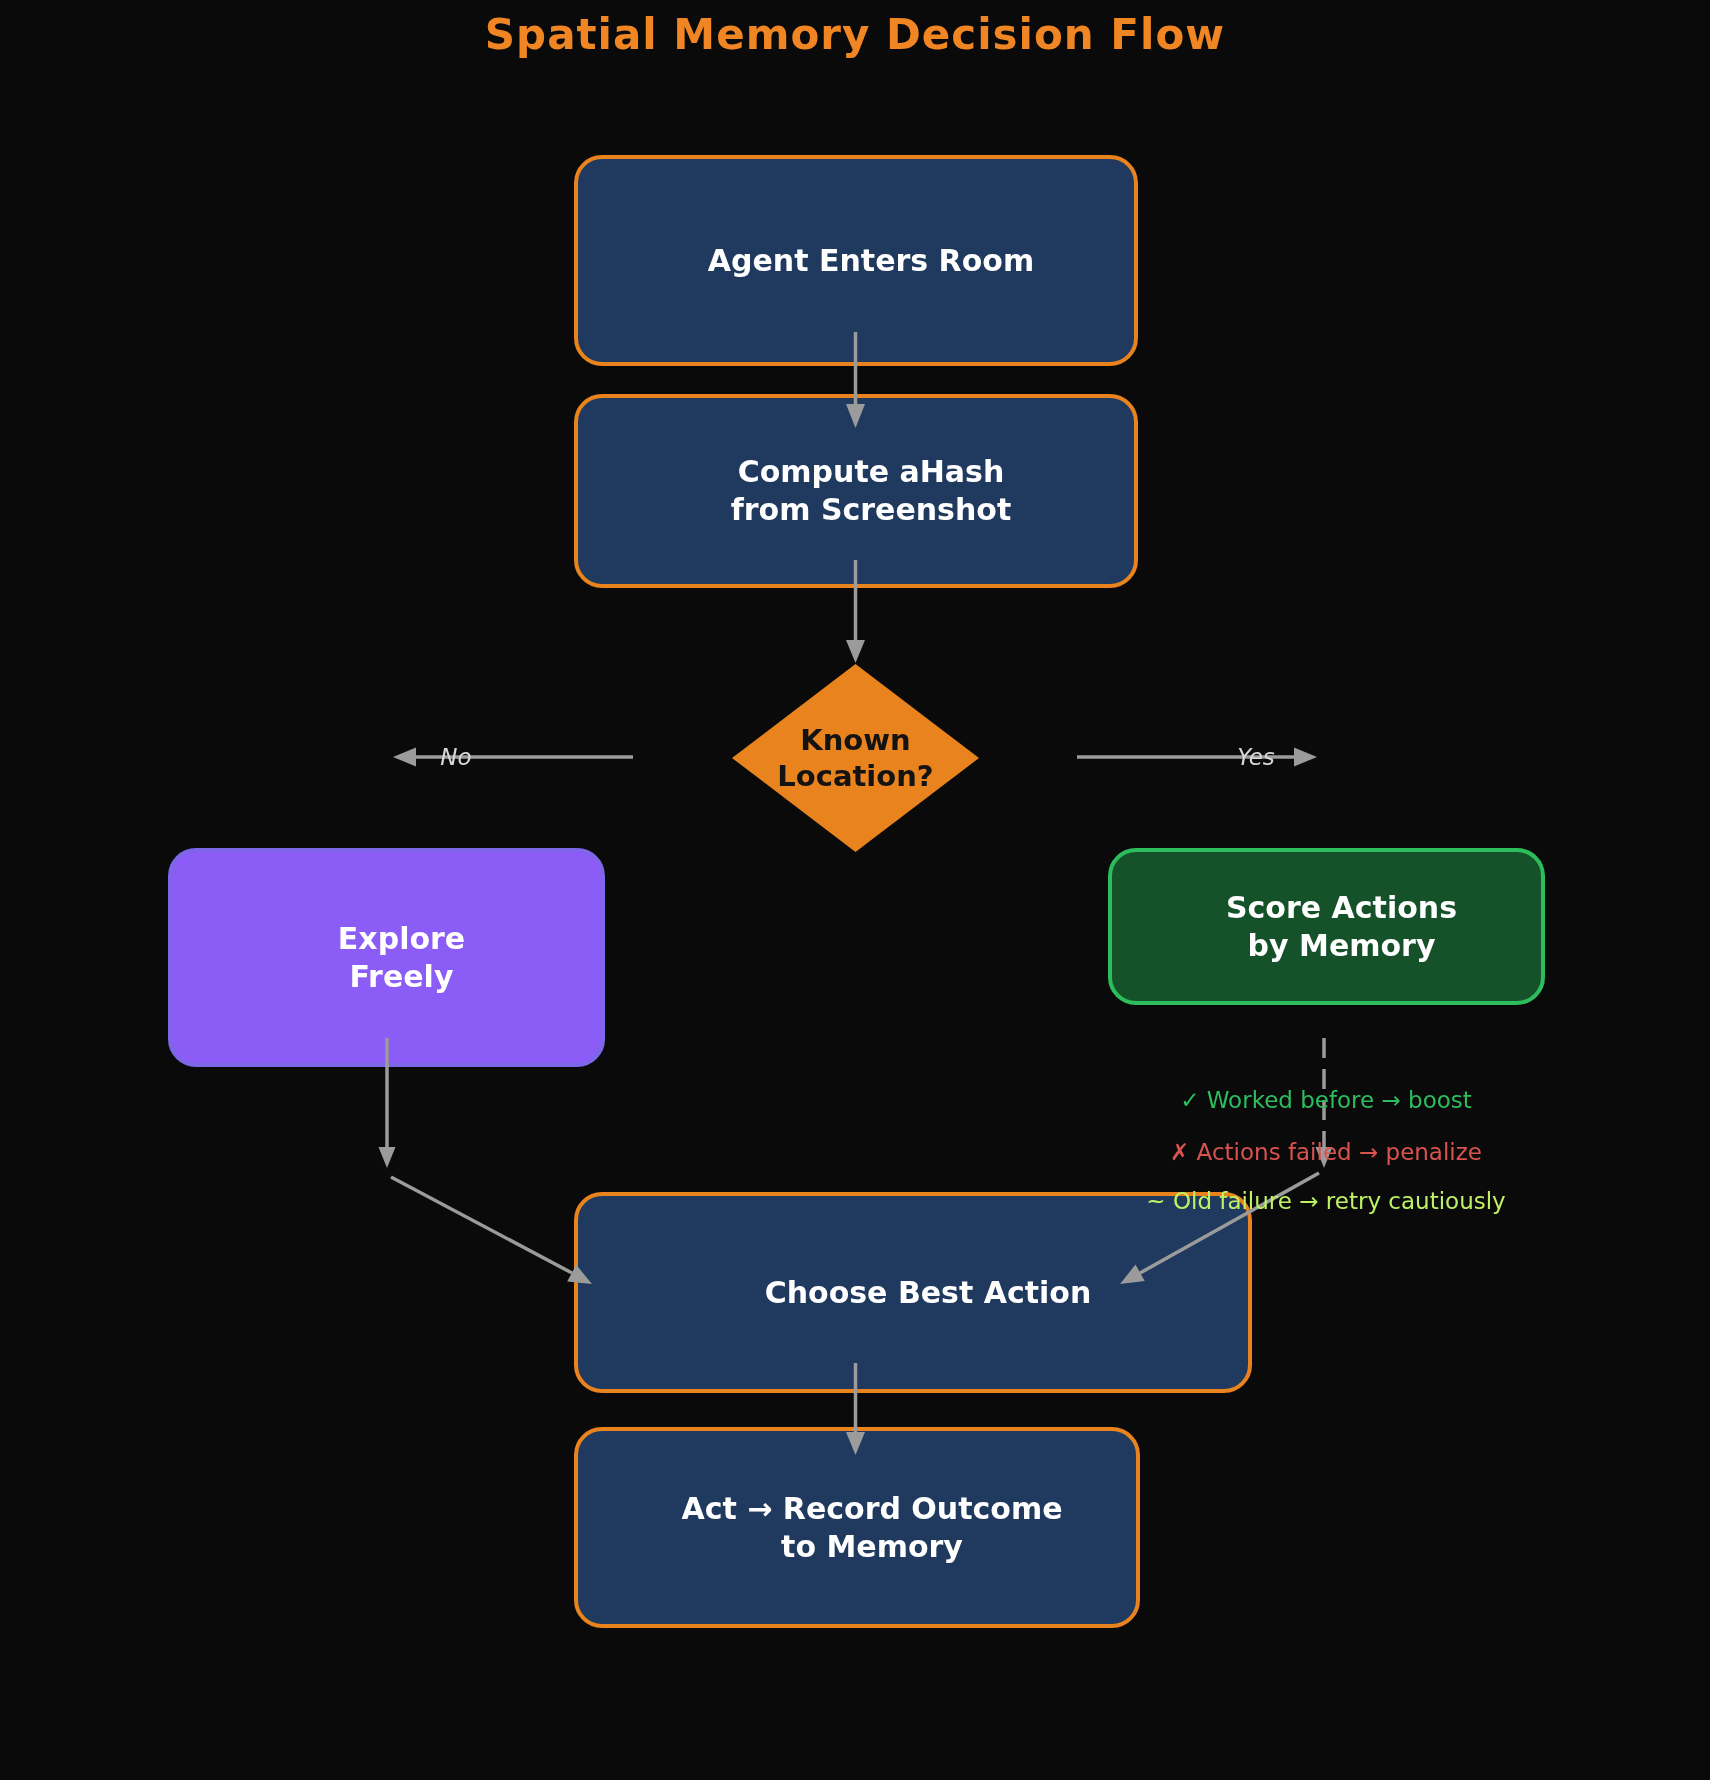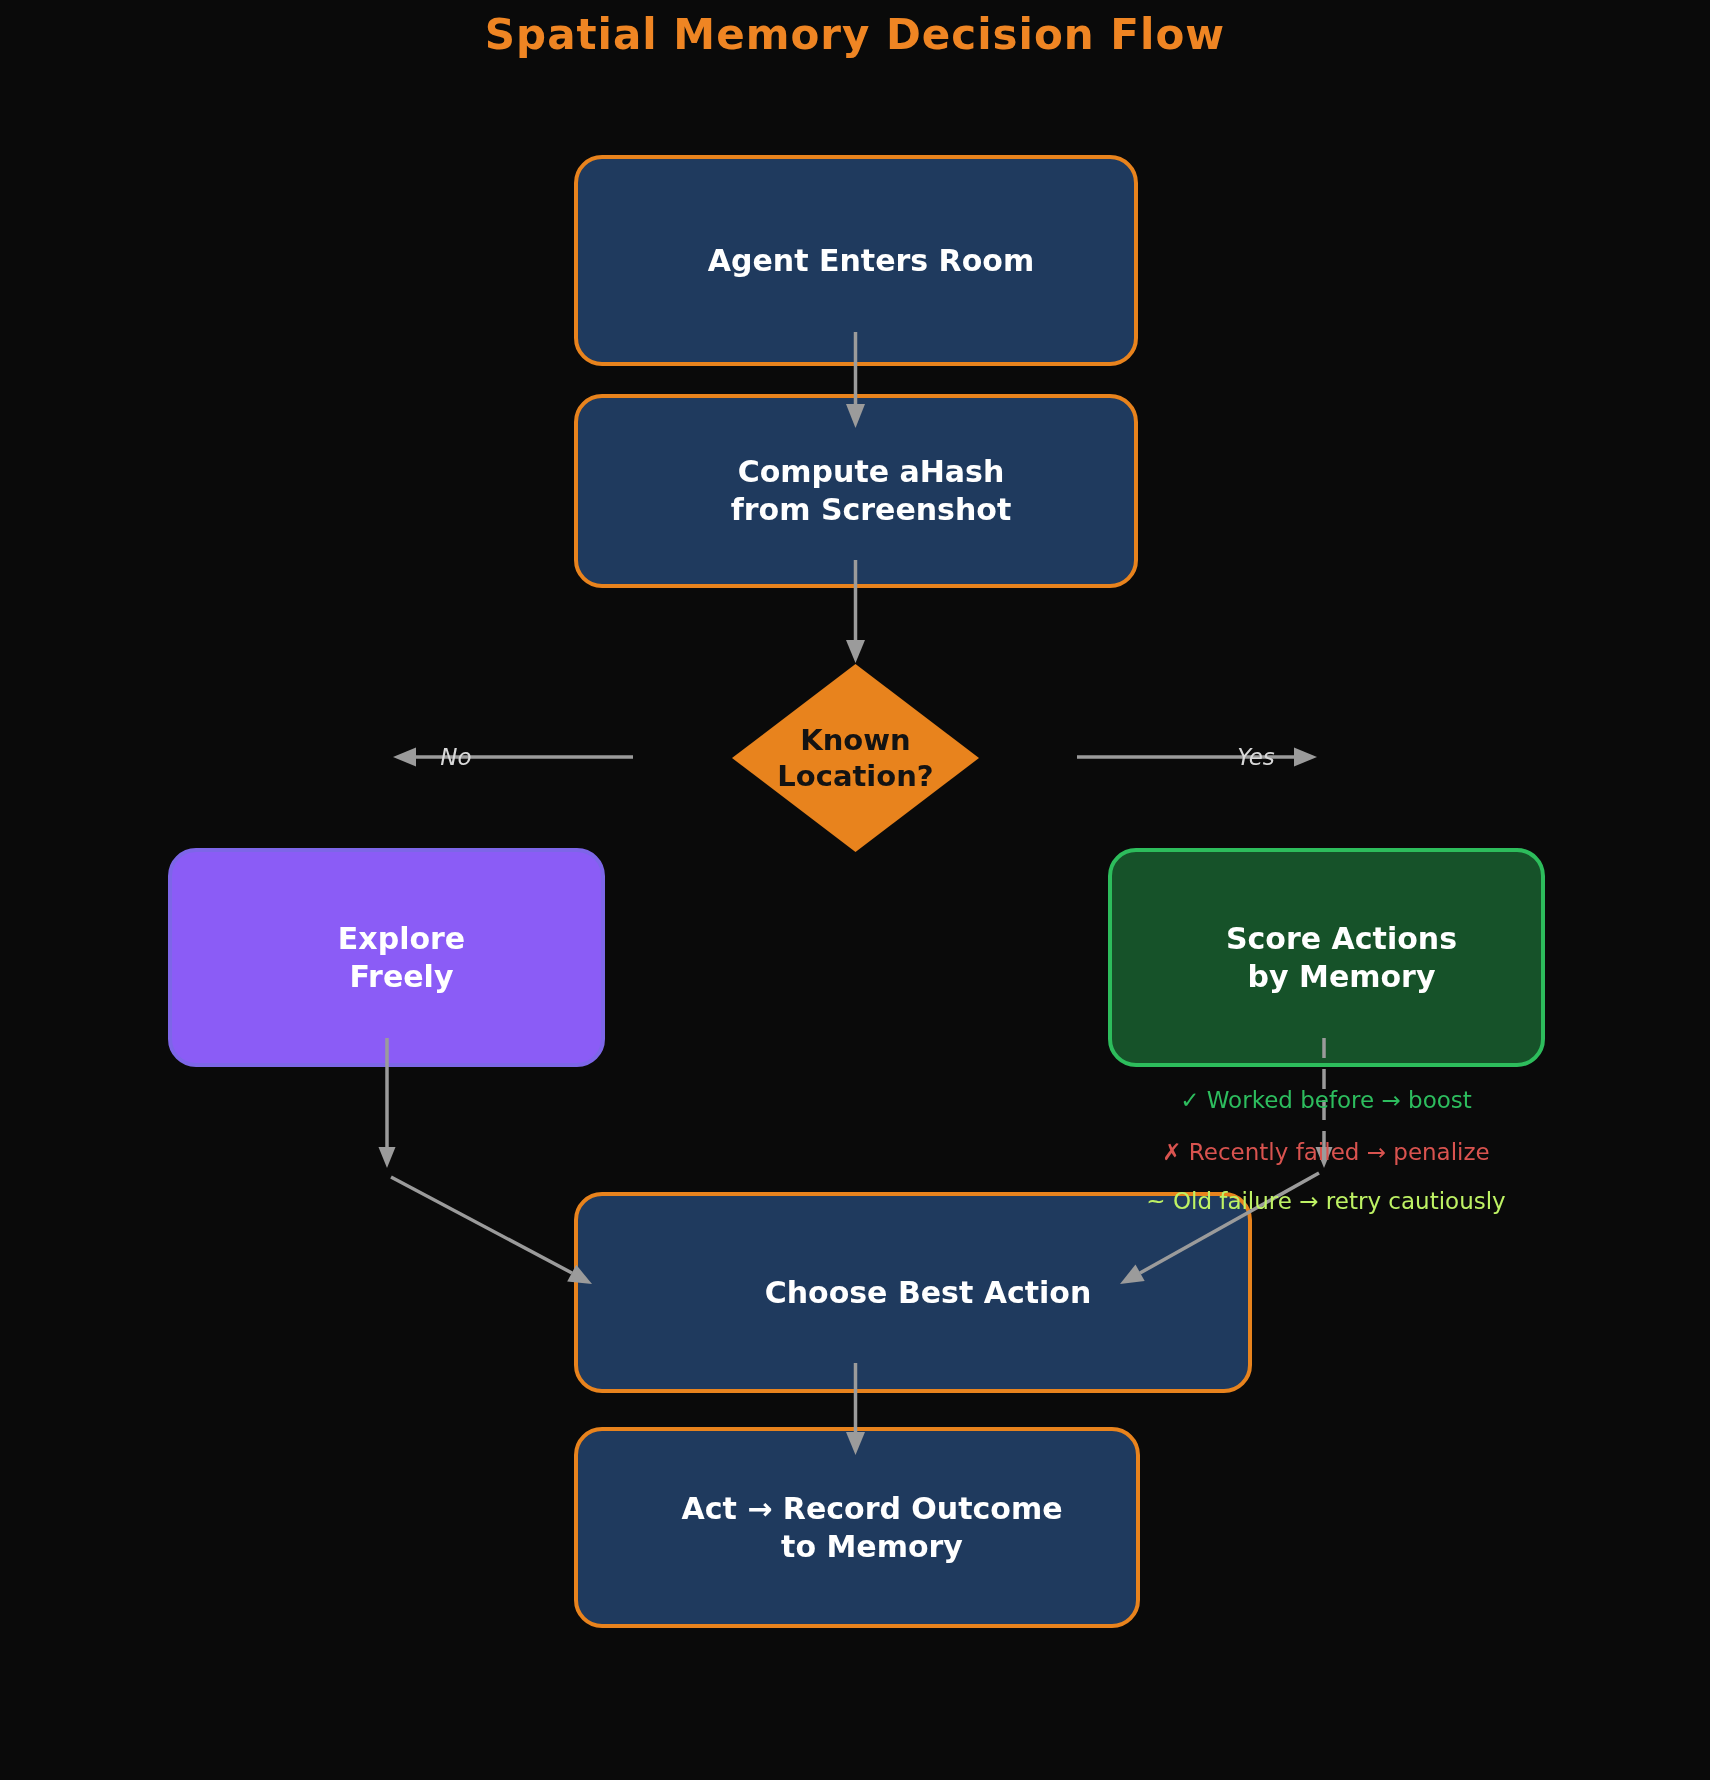--- a/index.html
+++ b/index.html
@@ -34,21 +34,21 @@
     color: #ffffff;
     z-index: 1;
     box-sizing: border-box;
     padding-left: 30px;
   }
   .process { background: #1f3a5e; border: 4px solid #e8831d; }
   #n-agent   { left: 574px;  top: 155px;  width: 564px; height: 211px; }
   #n-compute { left: 574px;  top: 394px;  width: 564px; height: 194px; }
   #n-explore { left: 168px;  top: 848px;  width: 437px; height: 219px;
                background: #8b5cf6; border: 4px solid #7d66e8; }
-  #n-score   { left: 1108px; top: 848px;  width: 437px; height: 219px;
+  #n-score   { left: 1108px; top: 848px;  width: 437px; height: 157px;
                background: #165229; border: 4px solid #2dbd5c; }
   #n-choose  { left: 574px;  top: 1192px; width: 678px; height: 201px; }
   #n-act     { left: 574px;  top: 1427px; width: 566px; height: 201px; }
   .diamond {
     position: absolute;
     left: 732px; top: 664px;
     width: 247px; height: 188px;
     background: #e8831d;
     clip-path: polygon(50% 0, 100% 50%, 50% 100%, 0 50%);
     display: flex;
@@ -130,21 +130,21 @@
 
   <div class="node process" id="n-act">
     <span>Act → Record Outcome</span>
     <span>to Memory</span>
   </div>
 
   <div class="edge-label" id="lbl-no">No</div>
   <div class="edge-label" id="lbl-yes">Yes</div>
 
   <div class="annotation" id="ann-boost">✓ Worked before → boost</div>
-  <div class="annotation" id="ann-penalize">✗ Recently failed → penalize</div>
+  <div class="annotation" id="ann-penalize">✗ Actions failed → penalize</div>
   <div class="annotation" id="ann-retry">~ Old failure → retry cautiously</div>
 
   <svg id="connectors" width="1710" height="1780" viewBox="0 0 1710 1780">
 
     <g>
       <line x1="855.5" y1="332" x2="855.5" y2="404"></line>
       <polygon points="855.5,428 846,404 865,404"></polygon>
     </g>
 
     <g>

